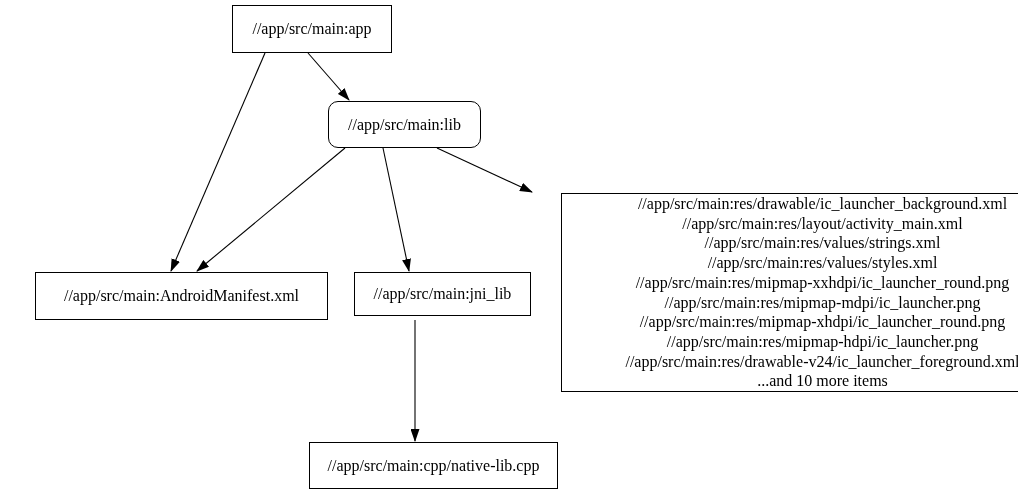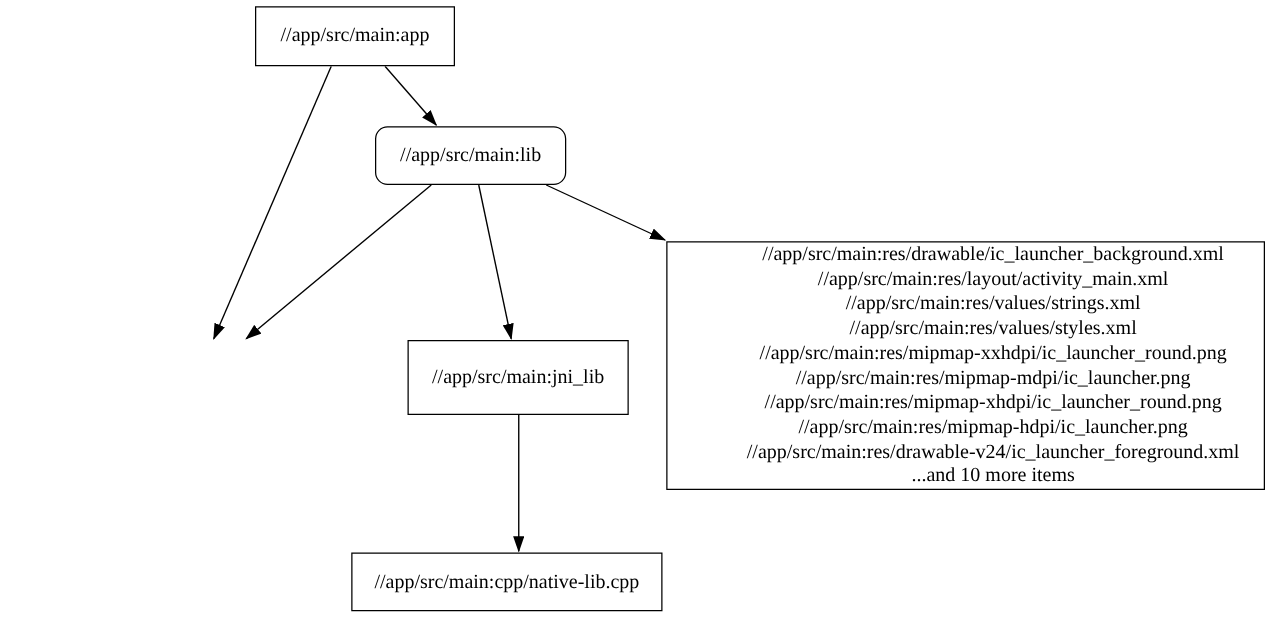--- a/index.html
+++ b/index.html
@@ -33,20 +33,21 @@
     box-sizing: border-box;
     border: 1px solid #000000;
     background: #ffffff;
     display: flex;
     align-items: center;
     justify-content: center;
     font-size: 16px;
     line-height: 1.2;
     white-space: nowrap;
     text-align: center;
+    margin-left: 28px;
   }
   .node-multiline {
     flex-direction: column;
     justify-content: center;
     font-size: 16px;
     line-height: 19.7px;
     padding-left: 44px;
   }
   .res-line {
     white-space: nowrap;
@@ -72,22 +73,25 @@
   </svg>
 
   <div class="node" style="left:204px; top:5px; width:160px; height:48px;">
     <span>//app/src/main:app</span>
   </div>
 
   <div class="node" style="left:300px; top:101px; width:153px; height:47px;border-radius:10px;">
     <span>//app/src/main:lib</span>
   </div>
 
+  <div class="node" style="left:7px; top:272px; width:293px; height:48px;">
+    <span>//app/src/main:AndroidManifest.xml</span>
+  </div>
 
-  <div class="node" style="left:326px; top:272px; width:177px; height:60px;">
+  <div class="node" style="left:326px; top:272px; width:177px; height:44px;">
     <span>//app/src/main:jni_lib</span>
   </div>
 
   <div class="node node-multiline" style="left:533px; top:193px; width:479px; height:199px;">
     <div class="res-line">//app/src/main:res/drawable/ic_launcher_background.xml</div>
     <div class="res-line">//app/src/main:res/layout/activity_main.xml</div>
     <div class="res-line">//app/src/main:res/values/strings.xml</div>
     <div class="res-line">//app/src/main:res/values/styles.xml</div>
     <div class="res-line">//app/src/main:res/mipmap-xxhdpi/ic_launcher_round.png</div>
     <div class="res-line">//app/src/main:res/mipmap-mdpi/ic_launcher.png</div>

